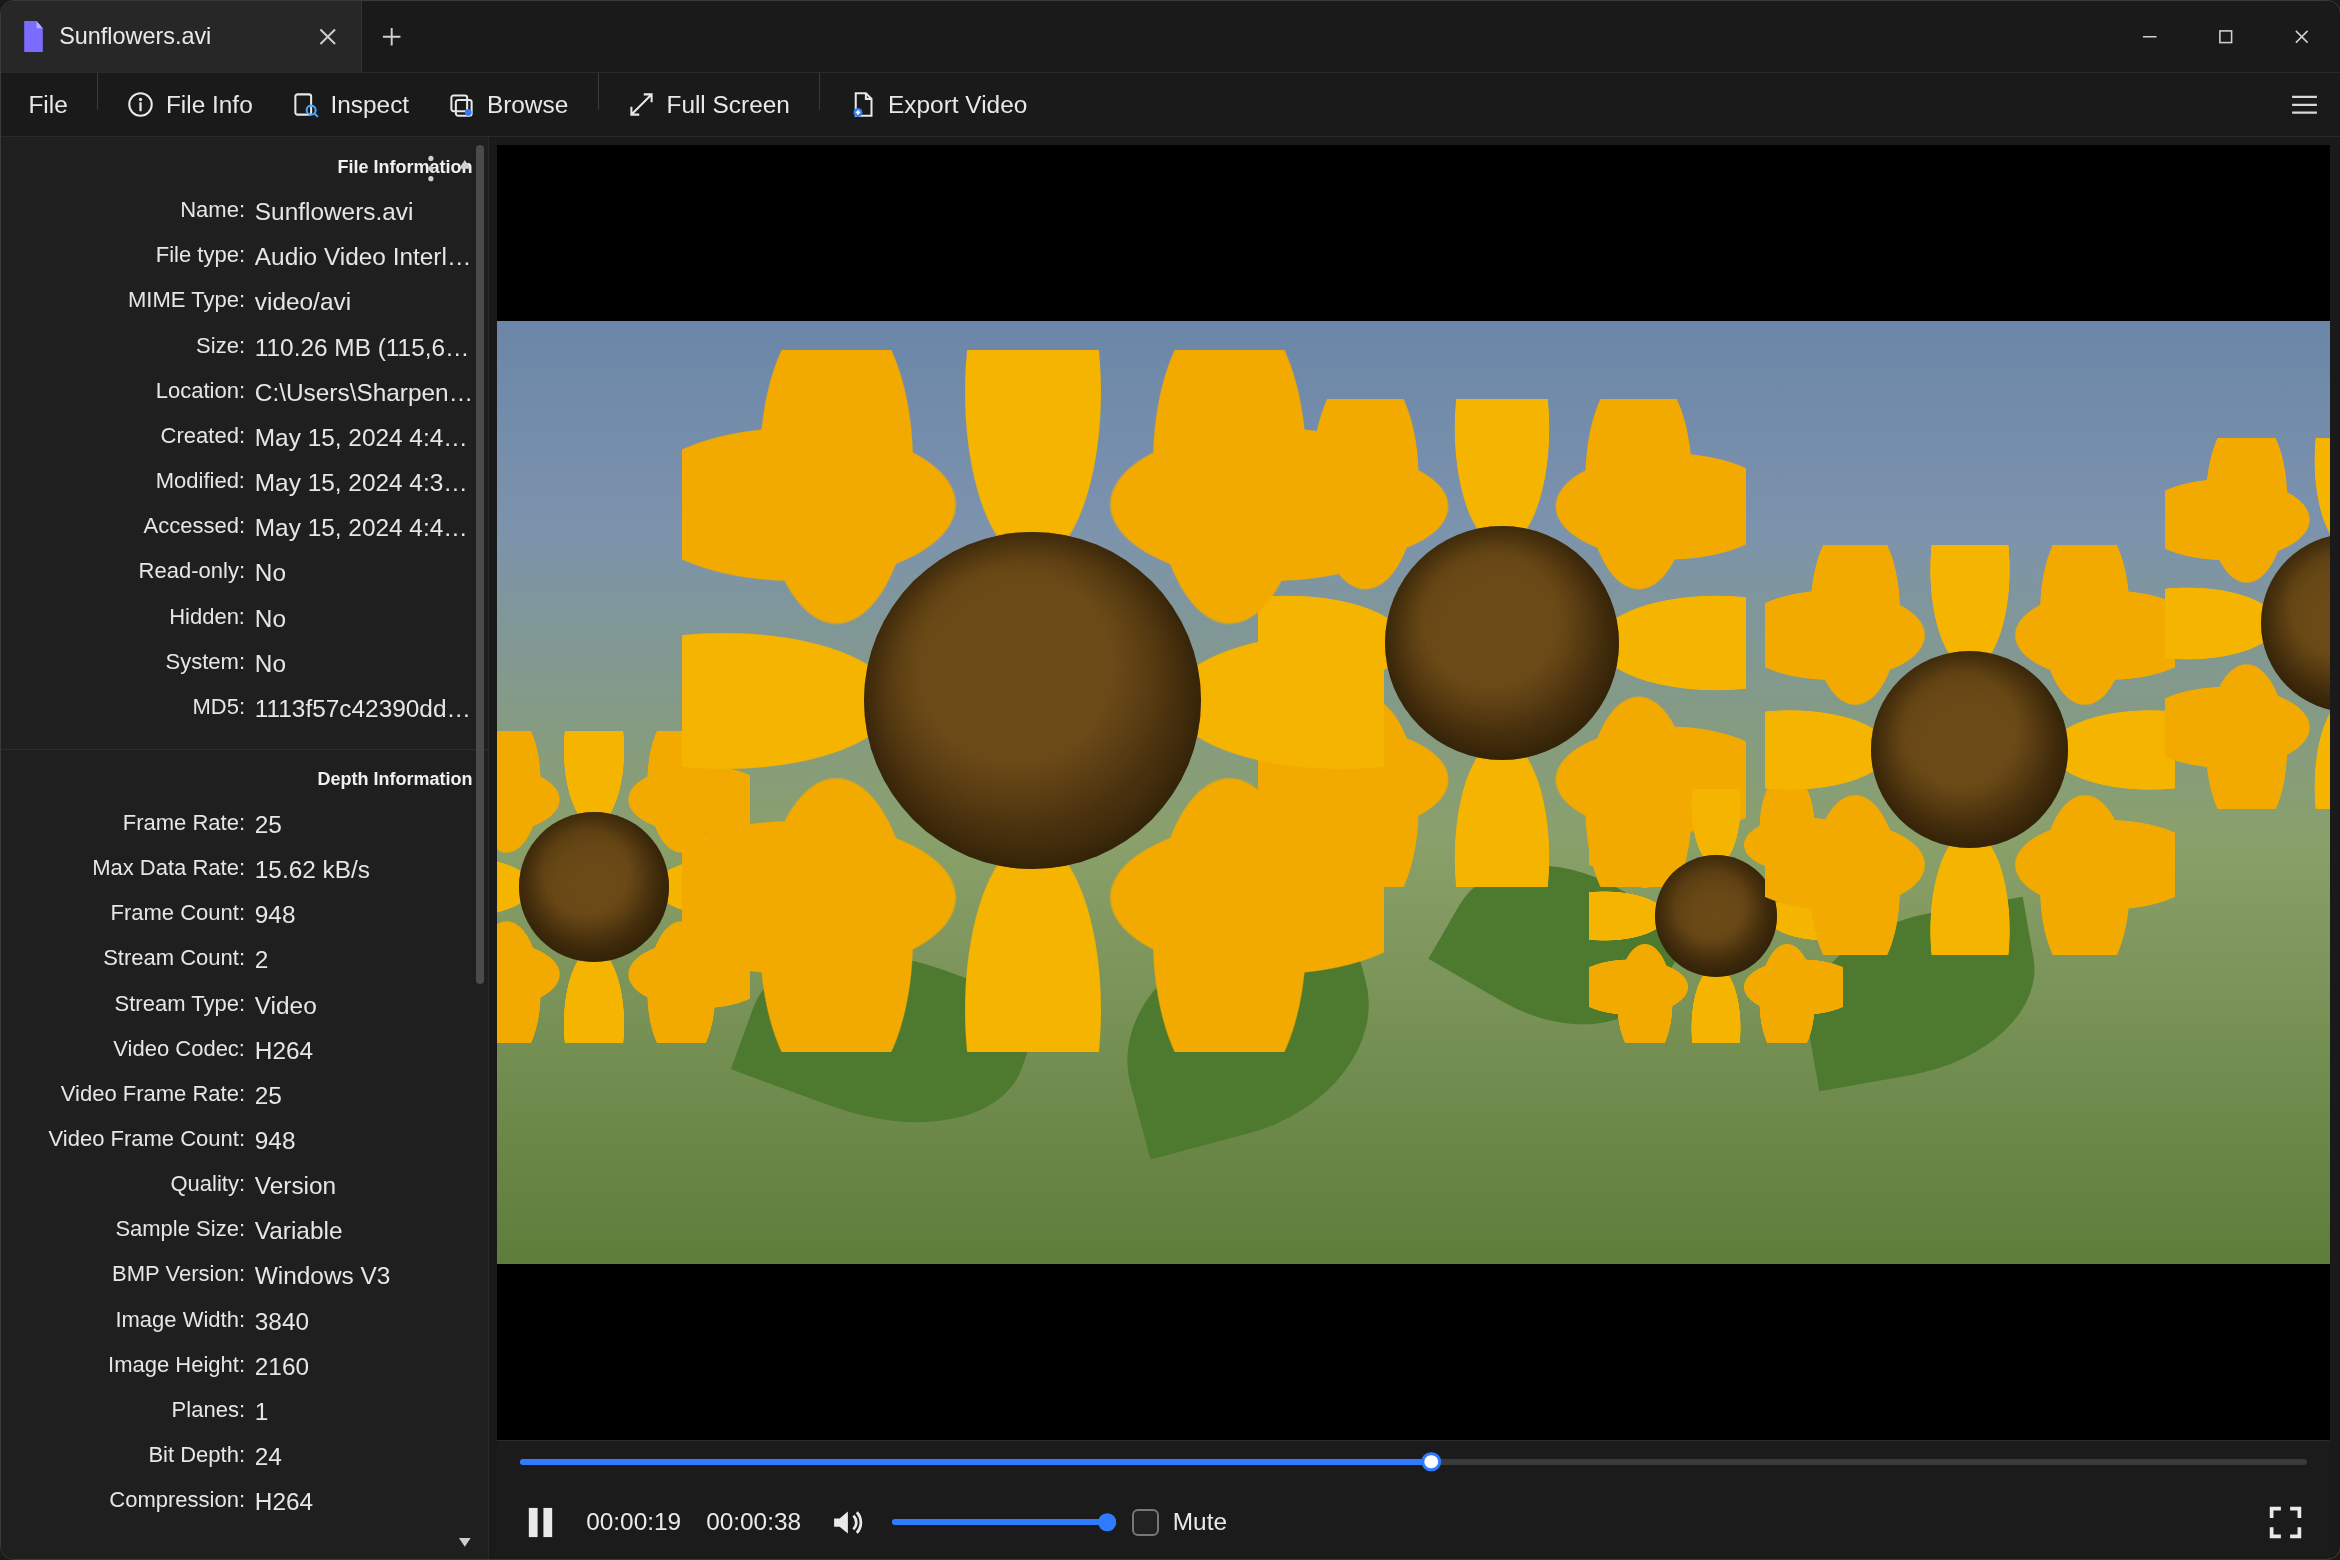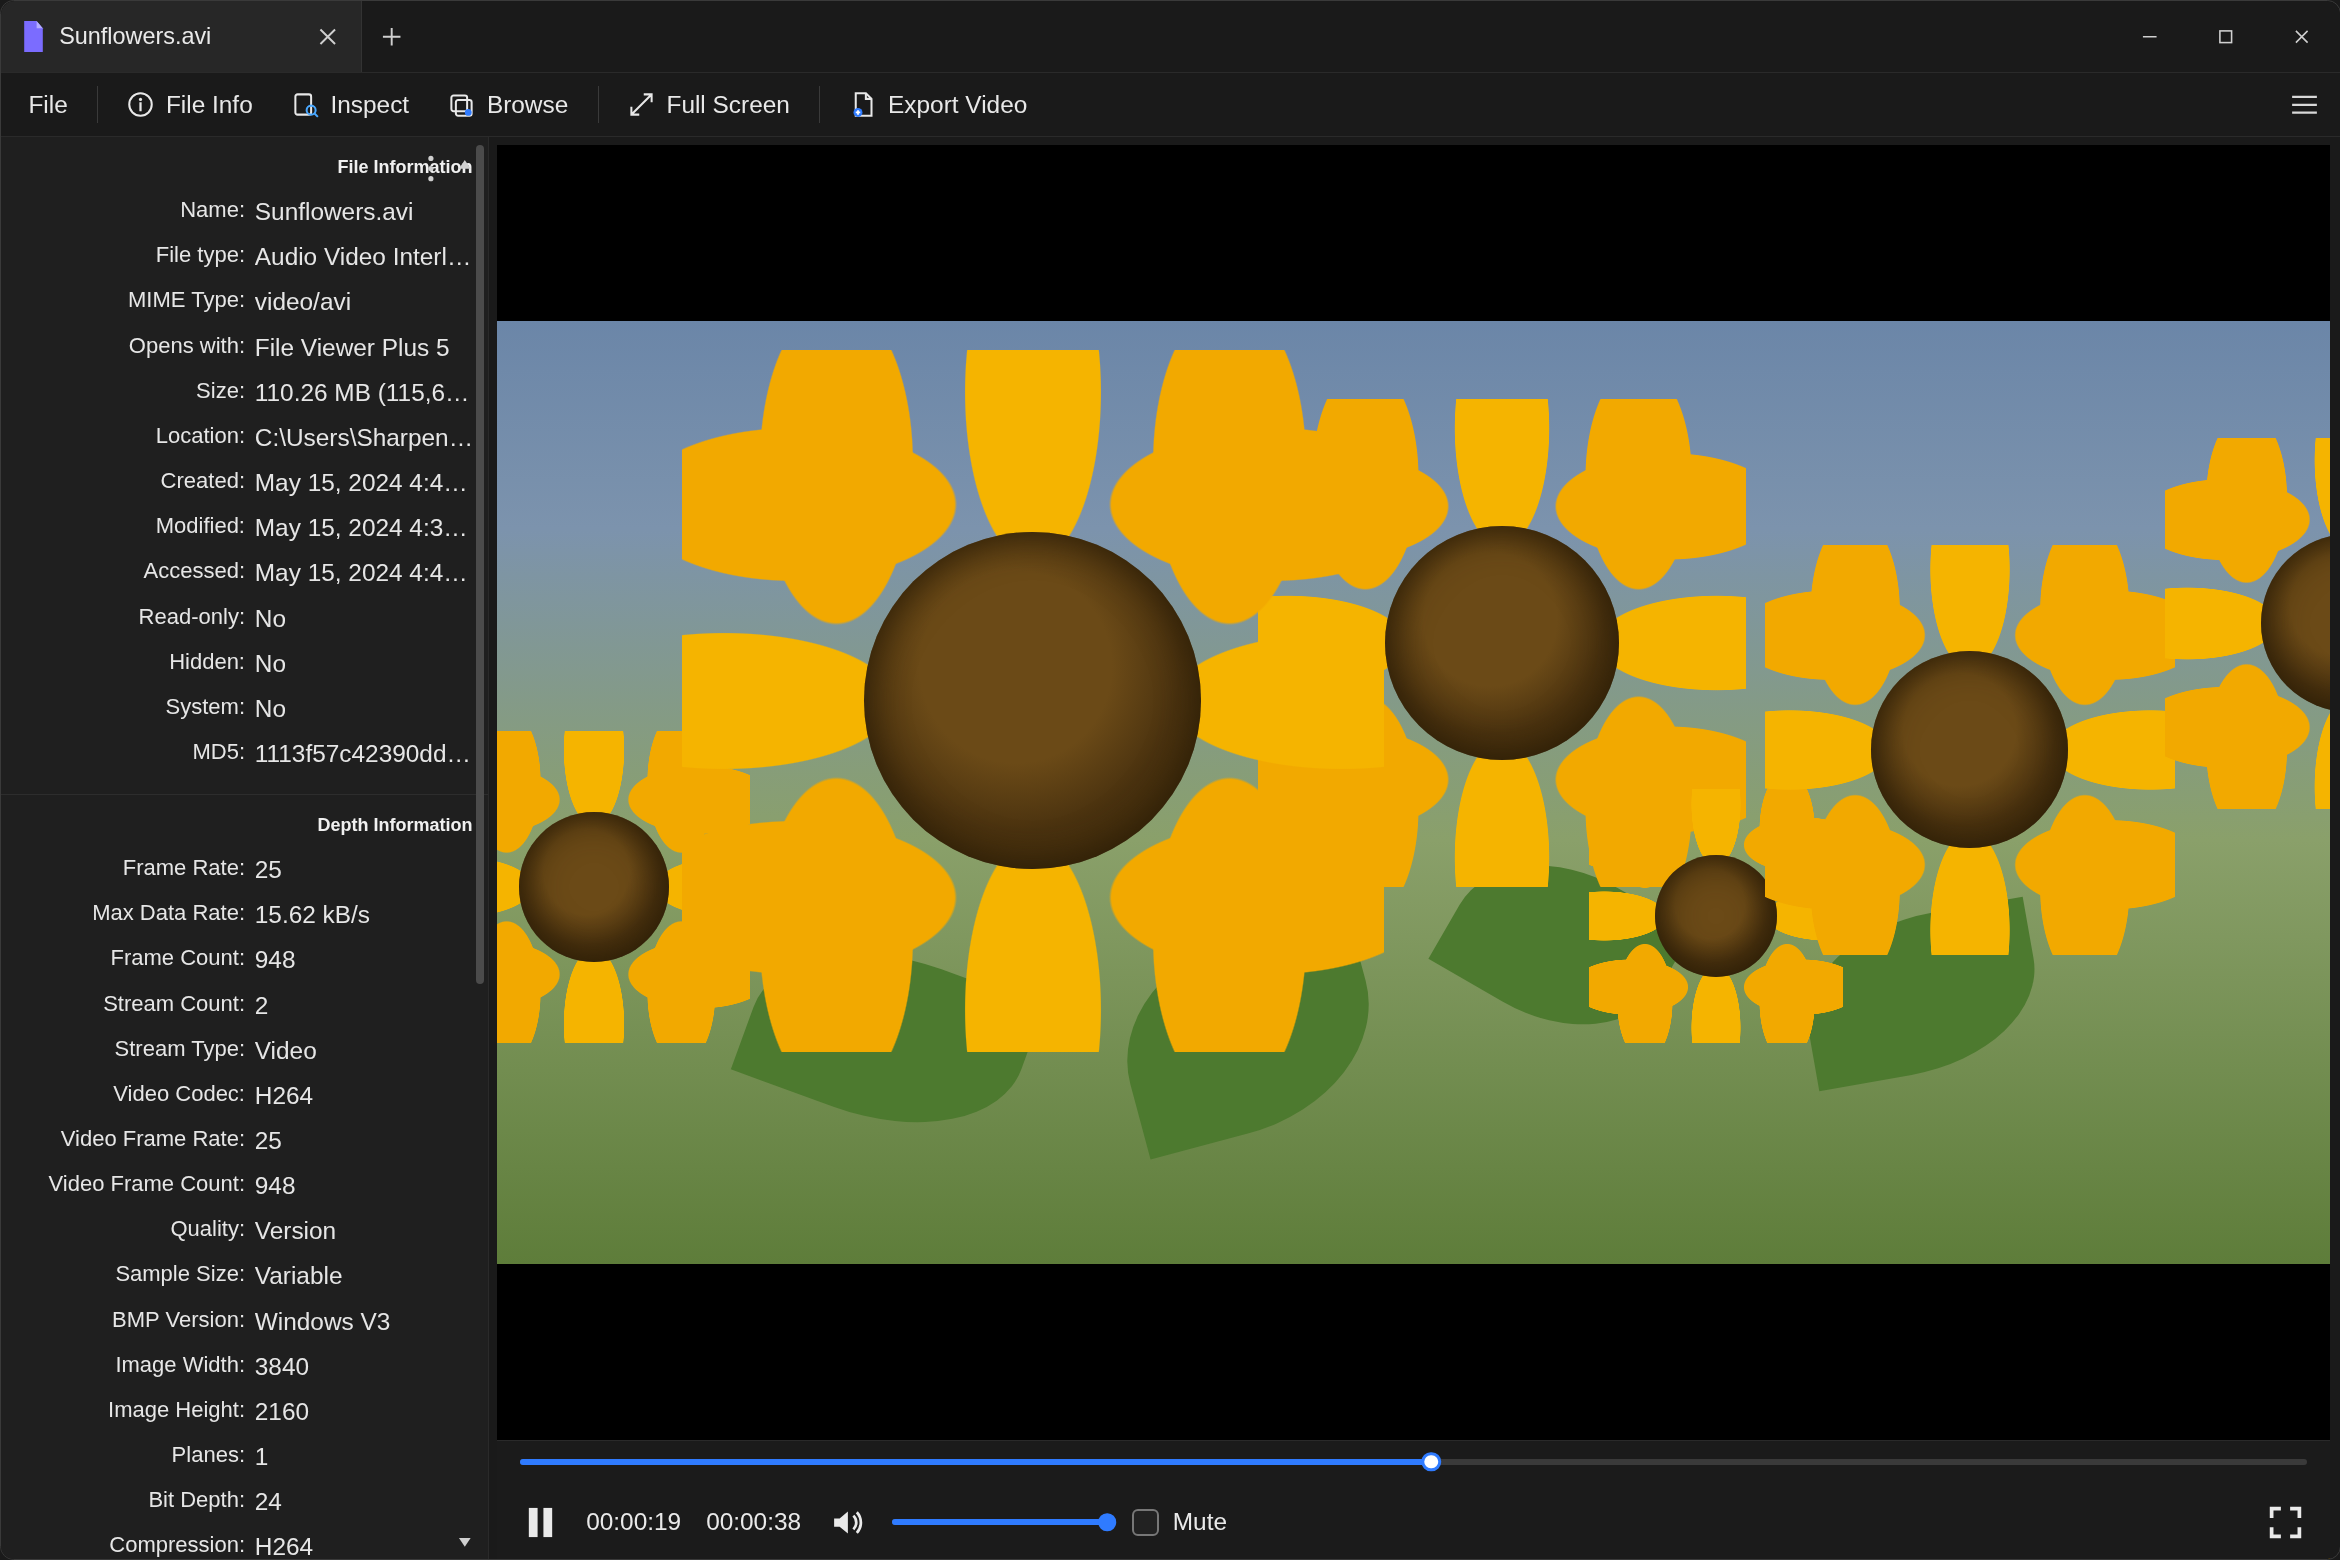--- a/index.html
+++ b/index.html
@@ -53,21 +53,20 @@
   .win-btn {
     width: 76px; display: flex; align-items: center; justify-content: center;
     color: #d0d0d0;
   }
   .win-btn svg { width: 19.5px; height: 19.5px; }
 
   
   .toolbar {
     height: 64px;
     display: flex;
-    align-items: center;
     padding: 0 9.8px;
     background: #1a1a1a;
     border-bottom: 1px solid #2a2a2a;
     gap: 3.9px;
   }
   .tb-btn {
     display: flex; align-items: center; gap: 11.7px;
     padding: 7.8px 17.6px;
     color: #e8e8e8;
     font-size: 24.4px;
@@ -392,24 +391,20 @@
           </div>
           <div class="kv-row">
             <div class="kv-key">File type:</div>
             <div class="kv-val">Audio Video Interleave Fil…</div>
           </div>
           <div class="kv-row">
             <div class="kv-key">MIME Type:</div>
             <div class="kv-val">video/avi</div>
           </div>
           <div class="kv-row">
-            <div class="kv-key">Opens with:</div>
-            <div class="kv-val">File Viewer Plus 5</div>
-          </div>
-          <div class="kv-row">
             <div class="kv-key">Size:</div>
             <div class="kv-val">110.26 MB (115,618,362 b…</div>
           </div>
           <div class="kv-row">
             <div class="kv-key">Location:</div>
             <div class="kv-val">C:\Users\SharpenedProdu…</div>
           </div>
           <div class="kv-row">
             <div class="kv-key">Created:</div>
             <div class="kv-val">May 15, 2024 4:40 PM</div>

